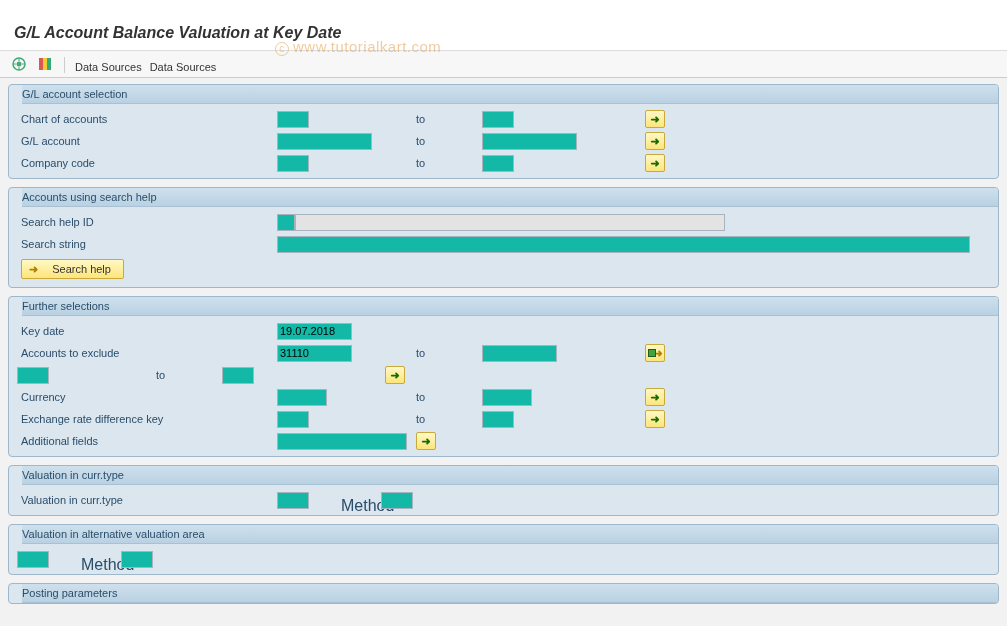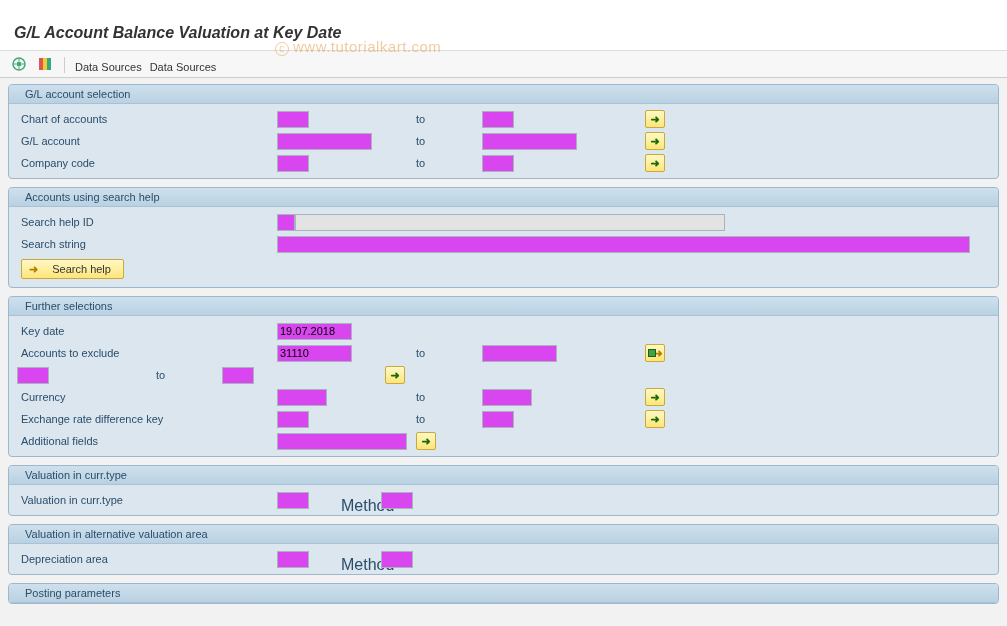--- a/index.html
+++ b/index.html
@@ -49,24 +49,25 @@
     }
     .group {
       background: #dbe6ef;
       border: 1px solid #9db7cc;
       border-radius: 4px;
       margin-bottom: 8px;
       overflow: hidden;
     }
     .group-header {
       background: linear-gradient(#cfe0ed, #b9d1e2);
-      padding: 3px 16px;
+      padding: 3px 0;
       font-size: 11px;
       color: #2a4d6a;
       border-bottom: 1px solid #a9c1d4;
+      margin-left: 13px;
     }
     .group-body {
       padding: 4px 12px 4px 0;
     }
     .row {
       display: flex;
       align-items: center;
       height: 22px;
       padding: 0 8px;
     }
@@ -94,21 +95,21 @@
     }
     .arrow-col {
       width: 60px;
       display: flex;
       align-items: center;
       padding-left: 28px;
     }
     input.sap-in {
       height: 17px;
       border: 1px solid #a7b4be;
-      background: #d946ef;
+      background: #14b8a6;
       font-size: 11px;
       padding: 0 2px;
       outline: none;
     }
     .w-xs { width: 32px; }
     .w-sm { width: 50px; }
     .w-md { width: 95px; }
     .w-input-val { width: 75px; }
     .arrow-btn {
       width: 20px;
@@ -394,21 +395,20 @@
         <div class="method-lbl">Method</div>
         <input class="sap-in w-xs" style="">
       </div>
     </div>
   </div>
 
   <div class="group">
     <div class="group-header">Valuation in alternative valuation area</div>
     <div class="group-body">
       <div class="row method-row">
-        <div class="label-col">Depreciation area</div>
         <input class="sap-in w-xs" style="">
         <div class="method-lbl">Method</div>
         <input class="sap-in w-xs" style="">
       </div>
     </div>
   </div>
 
   <div class="group">
     <div class="group-header">Posting parameters</div>
   </div>

